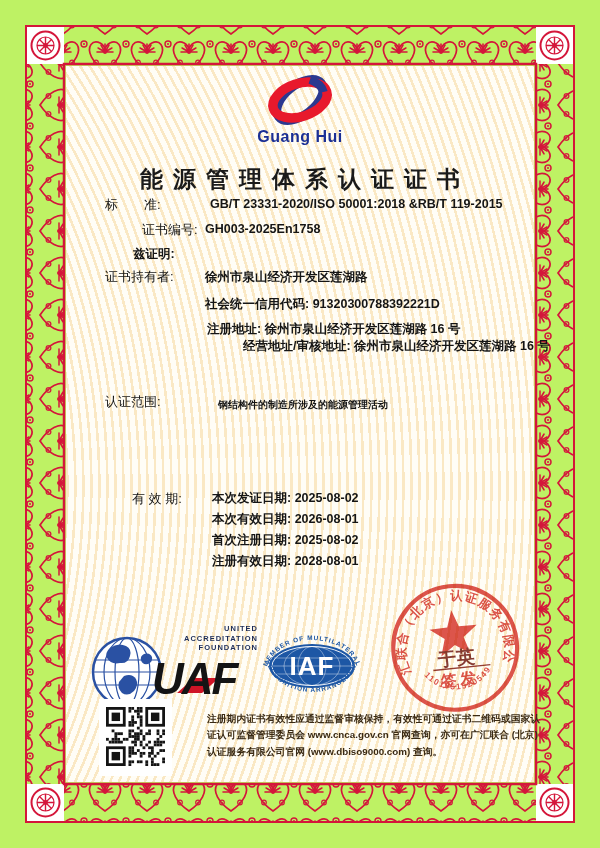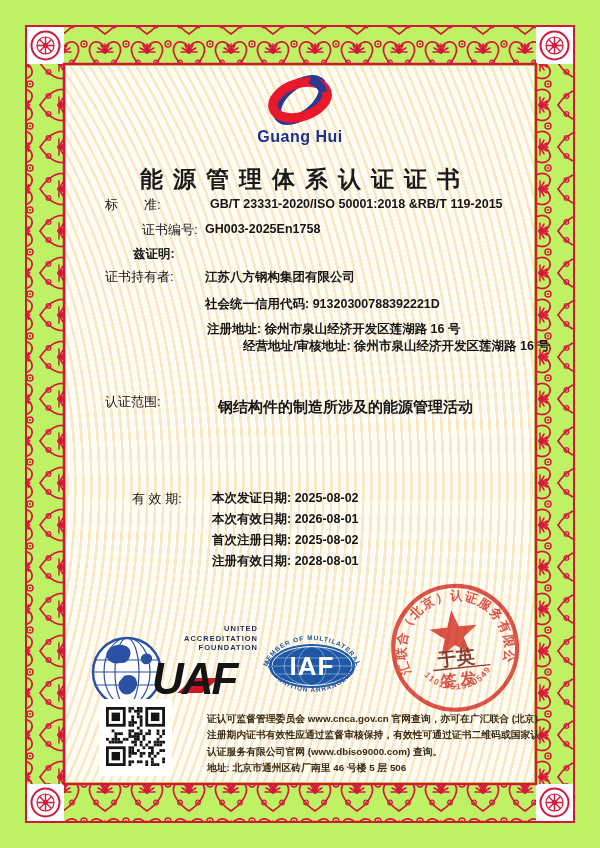--- a/index.html
+++ b/index.html
@@ -8,21 +8,21 @@
   .paper{position:absolute;left:66px;top:66px;width:468px;height:716px;
          background:repeating-radial-gradient(circle at -640px 420px,
             #fae8c4 0px,#fae8c4 2.6px,#fffdf6 2.6px,#fffdf6 8px);}
   .frame{position:absolute;left:0;top:0;pointer-events:none;}
   .brand-name{position:absolute;left:0;right:0;top:128px;text-align:center;
       font-size:16px;font-weight:bold;color:#1b2f94;letter-spacing:.5px;}
   .title{position:absolute;left:0;right:0;top:164px;text-align:center;
       font-size:23px;font-weight:bold;color:#1a1a1a;letter-spacing:10px;padding-left:10px;}
   .lbl{position:absolute;font-size:13px;font-weight:normal;color:#151515;white-space:nowrap;}
   .val{position:absolute;font-size:12.5px;font-weight:bold;color:#151515;white-space:nowrap;}
-  .small{font-size:15px;}
+  .small{font-size:10px;}
   .footer{position:absolute;left:207px;top:711px;width:340px;
       font-size:9.8px;font-weight:bold;color:#3a2a14;line-height:16.4px;}
   .qr-wrap{position:absolute;left:99px;top:699px;width:73px;height:77px;background:#ffffff;}
   .qr-wrap svg{position:absolute;left:7px;top:8px;}
   .seal{position:absolute;left:379px;top:561px;width:152px;
         opacity:.9;mix-blend-mode:multiply;transform:rotate(-6deg);}
   .uaf{position:absolute;left:90px;top:618px;}
   .iaf{position:absolute;left:252px;top:628px;}
   .brandlogo{position:absolute;left:258px;top:72px;}
 </style>
@@ -117,21 +117,21 @@
 
   <div class="lbl" style="left:105px;top:196px;">标　　准:</div>
   <div class="val" style="left:210px;top:197px;">GB/T 23331-2020/ISO 50001:2018 &amp;RB/T 119-2015</div>
 
   <div class="lbl" style="left:105px;top:221px;margin-left:37px;">证书编号:</div>
   <div class="val" style="left:205px;top:222px;">GH003-2025En1758</div>
 
   <div class="val" style="left:133px;top:246px;">兹证明:</div>
 
   <div class="lbl" style="left:105px;top:268px;">证书持有者:</div>
-  <div class="val" style="left:205px;top:269px;">江苏八方钢构集团有限公司</div>
+  <div class="val" style="left:205px;top:269px;">徐州市泉山经济开发区莲湖路</div>
 
   <div class="val" style="left:205px;top:296px;">社会统一信用代码: 91320300788392221D</div>
   <div class="val" style="left:207px;top:321px;">注册地址: 徐州市泉山经济开发区莲湖路 16 号</div>
   <div class="val" style="left:207px;top:338px;padding-left:36px;">经营地址/审核地址: 徐州市泉山经济开发区莲湖路 16 号</div>
 
   <div class="lbl" style="left:105px;top:393px;">认证范围:</div>
   <div class="val small" style="left:218px;top:398px;">钢结构件的制造所涉及的能源管理活动</div>
 
   <div class="lbl" style="left:105px;top:490px;margin-left:27px;">有 效 期:</div>
   <div class="val" style="left:212px;top:490px;">本次发证日期: 2025-08-02</div>
@@ -318,19 +318,18 @@
         <rect x="39.33333333333333" y="0" width="19.666666666666664" height="19.666666666666664" fill="#141414"></rect>
         <rect x="42.14285714285714" y="2.8095238095238093" width="14.047619047619047" height="14.047619047619047" fill="#ffffff"></rect>
         <rect x="44.95238095238095" y="5.619047619047619" width="8.428571428571427" height="8.428571428571427" fill="#141414"></rect>
         <rect x="0" y="39.33333333333333" width="19.666666666666664" height="19.666666666666664" fill="#141414"></rect>
         <rect x="2.8095238095238093" y="42.14285714285714" width="14.047619047619047" height="14.047619047619047" fill="#ffffff"></rect>
         <rect x="5.619047619047619" y="44.95238095238095" width="8.428571428571427" height="8.428571428571427" fill="#141414"></rect>
       </svg>
   </div>
 
   <div class="footer">
+    <div>注册期内证书有效性应通过监督审核保持，有效性可通过证书二维码或国家认</div>
     <div>证认可监督管理委员会 www.cnca.gov.cn 官网查询，亦可在广汇联合 (北京)</div>
-    <div>注册期内证书有效性应通过监督审核保持，有效性可通过证书二维码或国家认</div>
     <div>认证服务有限公司官网 (www.dbiso9000.com) 查询。</div>
-    <div>地址: 北京市通州区砖厂南里 46 号楼 5 层 506</div>
   </div>
 
 </div>
 
 </body></html>

